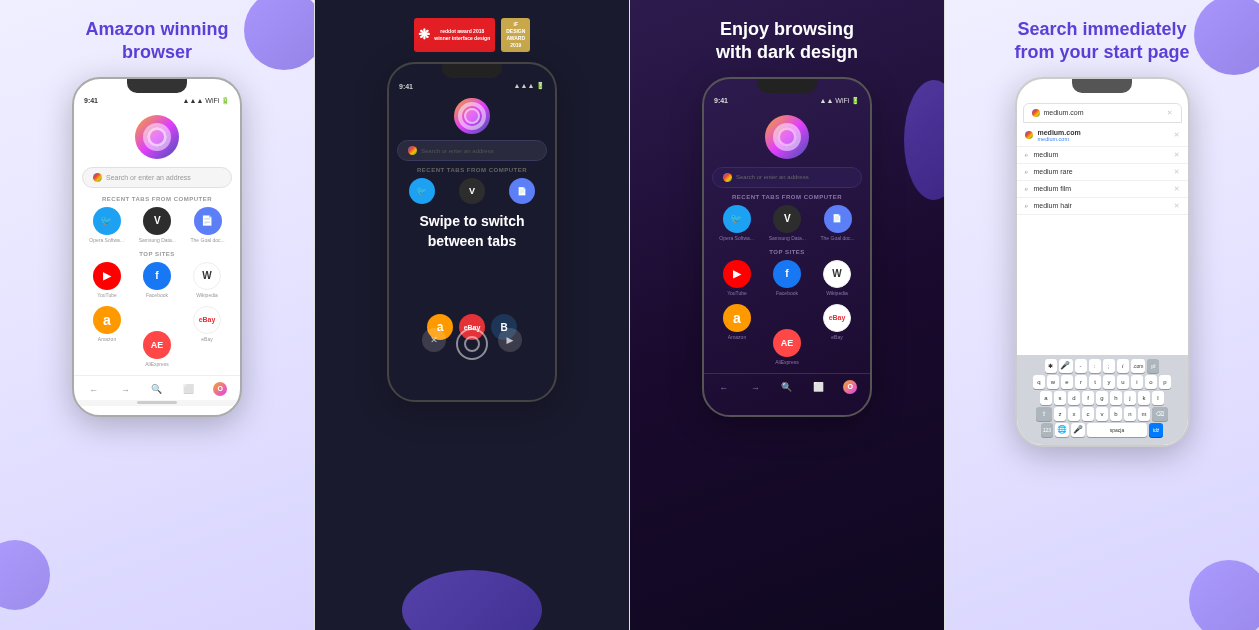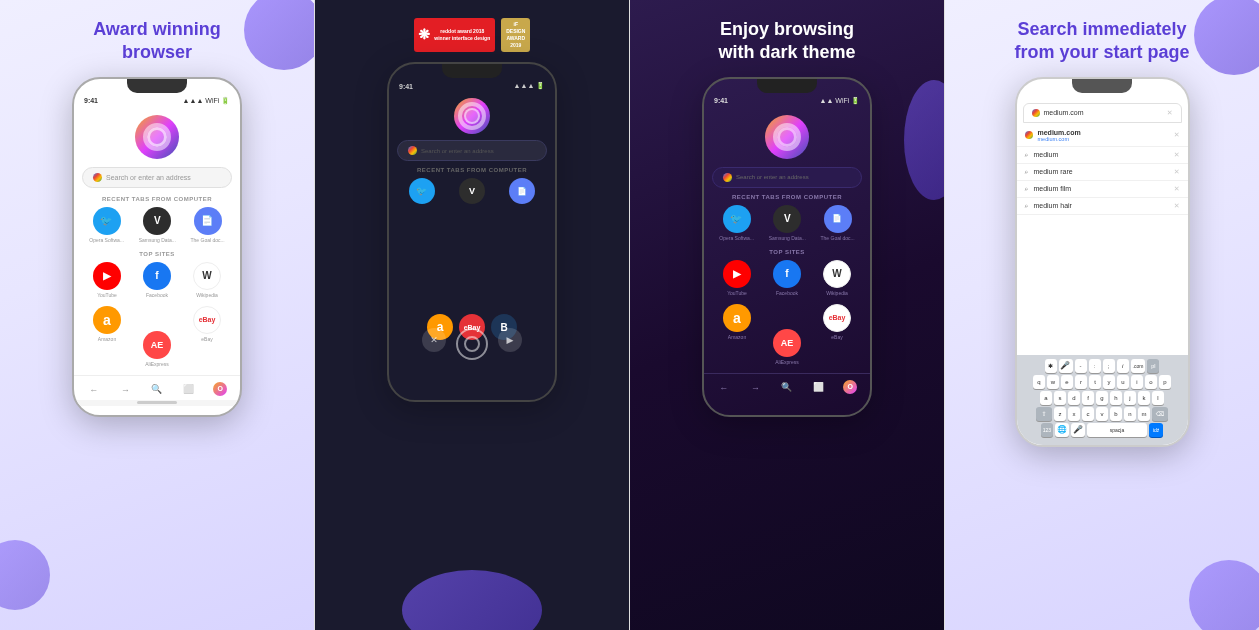--- a/index.html
+++ b/index.html
@@ -437,21 +437,21 @@
       color: #333;
     }
   </style>
 </head>
 <body>
 
 <div class="panel panel-1">
   <div class="corner-blob-tr"></div>
   <div class="corner-blob-bl"></div>
 
-  <h2 class="panel-title" style="white-space:pre-line;">Award winning
+  <h2 class="panel-title" style="white-space:pre-line;">Amazon winning
 browser</h2>
 
   <div class="phone phone-light">
     <div class="notch"></div>
 
     <div class="status-bar">
       <span style="font-weight:600;">9:41</span>
       <span>▲▲▲ WiFi 🔋</span>
     </div>
 
@@ -561,20 +561,23 @@
         <span style="font-size:6px;color:#555;">Search or enter an address</span>
       </div>
       <div class="section-label section-label-dark">RECENT TABS FROM COMPUTER</div>
       <div class="icons-row">
         <div class="app-icon ic-twitter" style="width:26px;height:26px;font-size:9px;">🐦</div>
         <div class="app-icon ic-vv" style="width:26px;height:26px;font-size:9px;">V</div>
         <div class="app-icon ic-doc" style="width:26px;height:26px;font-size:8px;">📄</div>
       </div>
     </div>
 
+    <div class="swipe-text">
+      Swipe to switch<br>between tabs
+    </div>
 
     <div class="float-icons">
       <div class="app-icon ic-amazon" style="width:26px;height:26px;font-size:12px;font-weight:900;">a</div>
       <div class="app-icon" style="width:26px;height:26px;background:#e53238;font-size:7px;font-weight:700;">eBay</div>
       <div class="app-icon" style="width:26px;height:26px;background:#1d3557;font-size:10px;font-weight:700;">B</div>
     </div>
 
     <div class="swipe-controls">
       <div class="swipe-btn">✕</div>
       <div class="swipe-circle">
@@ -584,21 +587,21 @@
     </div>
   </div>
 
   <div style="position:absolute;bottom:-20px;left:50%;transform:translateX(-50%);width:140px;height:80px;background:linear-gradient(135deg,#7c5cfc,#5b3fd6);border-radius:50%;opacity:0.6;z-index:1;"></div>
 </div>
 
 <div class="divider"></div>
 
 <div class="panel panel-3">
   <h2 class="panel-title" style="white-space:pre-line;color:#fff;">Enjoy browsing
-with dark theme</h2>
+with dark design</h2>
 
   <div class="phone phone-purple">
     <div class="notch"></div>
 
     <div class="status-bar status-bar-purple">
       <span style="font-weight:600;color:#ddd;">9:41</span>
       <span style="color:#ddd;">▲▲ WiFi 🔋</span>
     </div>
 
     <div class="opera-logo" style="width:44px;height:44px;margin:6px auto 8px;">

